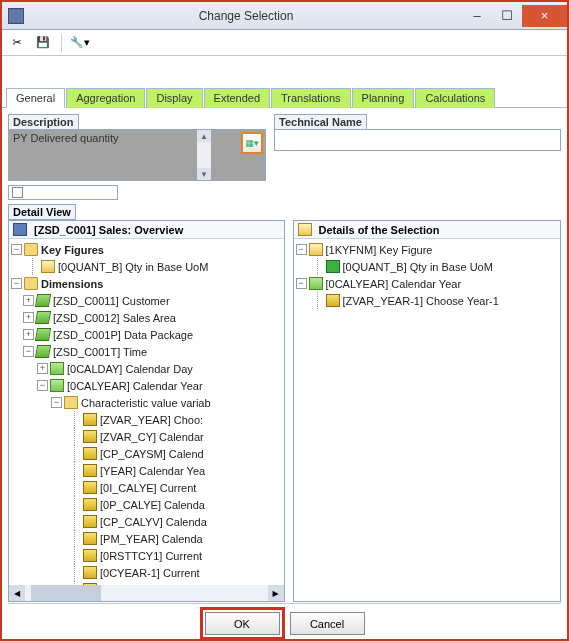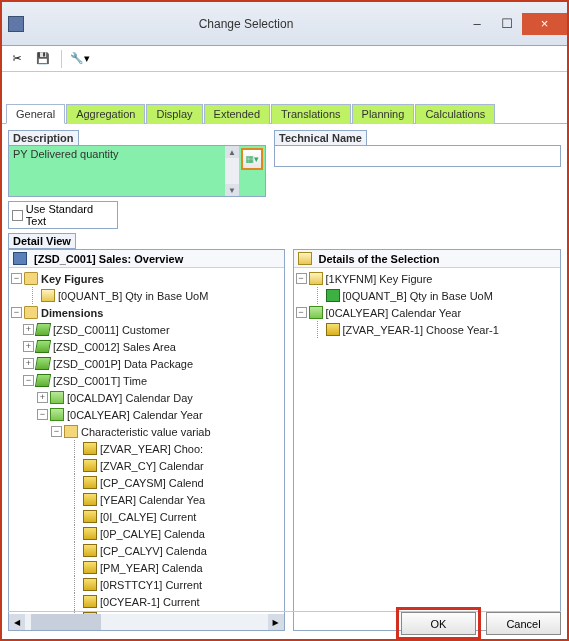--- a/index.html
+++ b/index.html
@@ -7,21 +7,21 @@
     margin: 0;
     font-family: "Segoe UI", Tahoma, sans-serif;
     font-size: 11px;
     background: #fff;
     width: 569px;
     height: 641px;
     border: 2px solid #c23b1e;
     overflow: hidden;
   }
   .titlebar {
-    height: 44px;
+    height: 28px;
     background: linear-gradient(to bottom, #eaeef5, #dbe3ee);
     display: flex;
     align-items: center;
     border-bottom: 1px solid #93a7c3;
     position: relative;
   }
   .titlebar .app-icon {
     width: 16px; height: 16px; margin: 0 6px;
     background: #6078a8;
     border: 1px solid #3a4e72;
@@ -83,21 +83,22 @@
     border:1px solid #8fa8c8;
     border-bottom:none;
     padding:1px 4px;
     background:#f0f4fa;
     display:inline-block;
   }
   .desc-box {
     display:flex;
     border:1px solid #8fa8c8;
     height:52px;
-    background:#86efac;
+    background:#a3a3a3;
+    gap:28px;
   }
   .desc-text {
     flex:1;
     padding:2px 4px;
     font-size:11px;
     color:#333;
     overflow:auto;
   }
   .desc-scroll{width:14px;background:#eceef3;display:flex;flex-direction:column;}
   .desc-scroll .ar{height:12px;background:#dce1ea;display:flex;align-items:center;justify-content:center;font-size:8px;color:#666;}
@@ -164,22 +165,22 @@
   .ic.dim{background:linear-gradient(#9de07a,#5eb030);border:1px solid #2e7a10;transform:skewX(-10deg);}
   .ic.char{background:linear-gradient(#b8e89a,#7cc850);border:1px solid #3e8e1a;}
   .ic.fold2{background:#f5d77b;border:1px solid #b39230;}
   .ic.var{background:linear-gradient(#f8e070,#d8b020);border:1px solid #8a6e10;}
   .ic.green{background:#3cb040;border:1px solid #1a7020;}
   .tx{font-size:11px;color:#222;}
   .footer{
     position:absolute;
     bottom:6px;right:8px;left:8px;
     border-top:1px solid #c7c7c7;
-    padding-top:0;
-    display:flex;justify-content:flex-end;gap:10px;
+    padding-top:8px;
+    display:flex;justify-content:center;gap:10px;
   }
   .btn{
     min-width:75px;height:23px;
     border:1px solid #888;
     background:linear-gradient(#fdfdfd,#e4e4e4);
     font-size:11px;
     display:flex;align-items:center;justify-content:center;
   }
   .btn.ok{outline:3px solid #d12f1f;outline-offset:2px;}
 </style>
@@ -230,21 +231,20 @@
       </div>
     </div>
     <div class="panel">
       <div class="panel-label">Technical Name</div>
       <div class="tech-box"></div>
     </div>
   </div>
 
   <div class="chk-row">
     <div class="chk"></div>
-    <span>Use Standard Text</span>
   </div>
 
   <div class="section-hdr">Detail View</div>
 
   <div class="detail-row">
 
     <div class="tree-panel left">
       <div class="tree-title">
         <span class="ic cube"></span>
         <span>[ZSD_C001] Sales: Overview</span>

